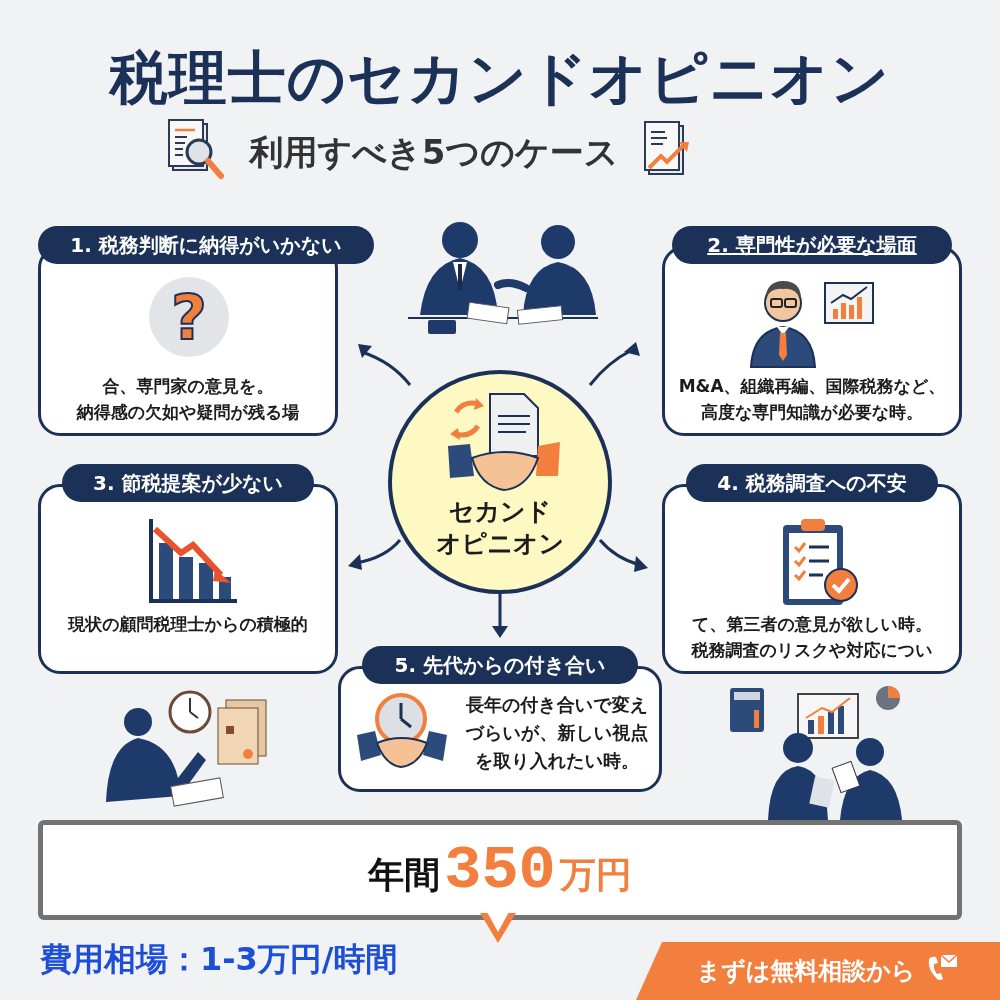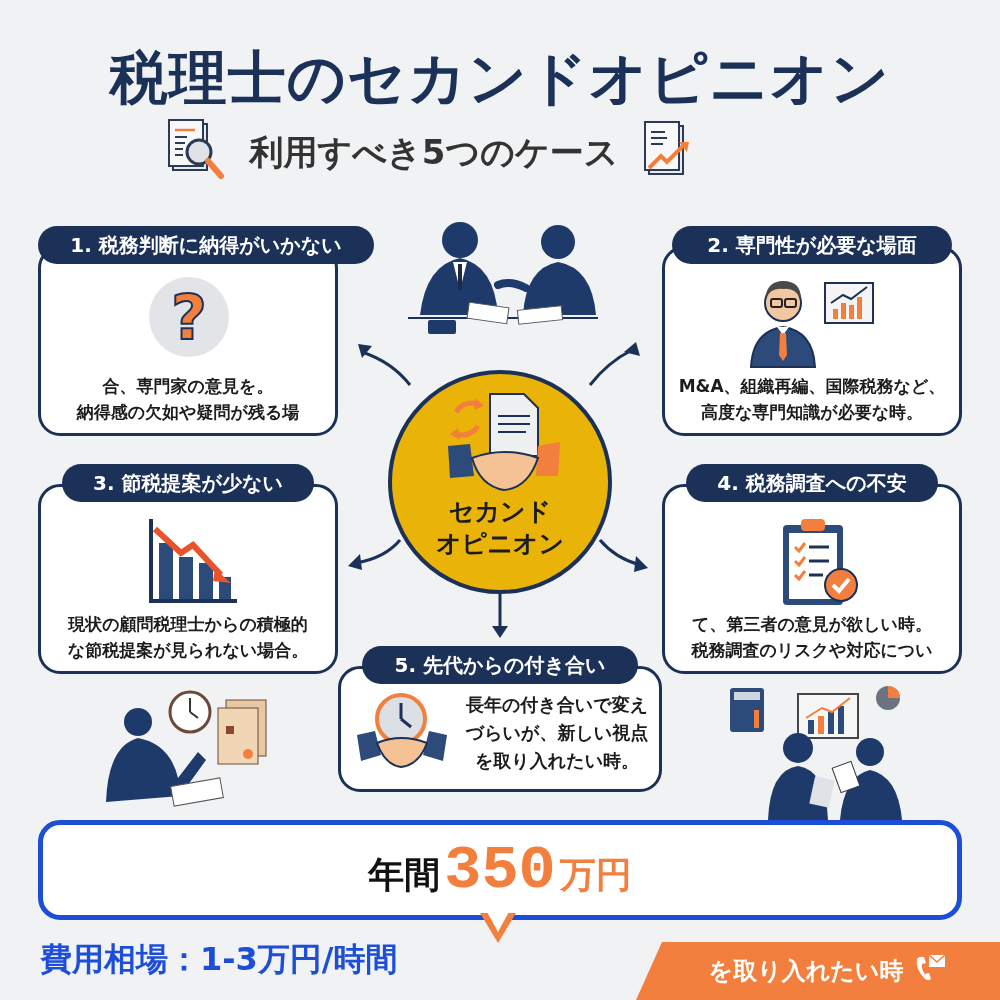--- a/index.html
+++ b/index.html
@@ -38,31 +38,31 @@
     padding: 0 14px;
   }
   .card-desc {
     position: absolute; text-align: center; font-size: 17px; font-weight: bold;
     line-height: 26px; color: #1c1c1c;
   }
 
   
   .hub {
     position: absolute; left: 388px; top: 370px; width: 224px; height: 224px;
-    border: 4px solid #1b3157; border-radius: 50%; background: #eab308;
+    border: 4px solid #1b3157; border-radius: 50%; background: #fef9c3;
   }
   .hub-label {
     position: absolute; left: 0; top: 122px; width: 100%; text-align: center;
     font-size: 25px; font-weight: bold; line-height: 32px; color: #1c1c1c;
   }
 
   
   .banner {
     position: absolute; left: 38px; top: 820px; width: 924px; height: 100px;
-    border: 5px solid #1d4ed8; border-radius: 22px; background: #fff;
+    border: 5px solid #737373; border-radius: 6px; background: #fff;
     display: flex; align-items: center; justify-content: center;
   }
   .banner-text {
     font-size: 36px; font-weight: bold; color: #111; white-space: nowrap;
     display: flex; align-items: baseline;
   }
   .banner-num { font-size: 62px; color: #f27f3d; margin: 0 4px; font-family: Liberation Mono, monospace; }
   .banner-unit { color: #f27f3d; }
   .banner-tail {
     position: absolute; left: 480px; top: 913px; width: 0; height: 0;
@@ -165,37 +165,36 @@
       <rect x="100" y="32" width="5" height="14" fill="#f27f3d"></rect>
       <rect x="108" y="24" width="5" height="22" fill="#f27f3d"></rect>
       <polyline points="82,30 94,22 102,26 118,14" fill="none" stroke="#1b3157" stroke-width="2"></polyline>
     </svg>
   </div>
   <div class="card-desc" style="left:0;top:124px;width:100%;">
     <div>M&amp;A、組織再編、国際税務など、</div>
     <div>高度な専門知識が必要な時。</div>
   </div>
 </div>
-<div class="card-header" style="left:672px;top:226px;width:280px;">2. 専門性が必要な場面</div>
+<div class="card-header" style="left:672px;top:226px;width:280px;text-decoration:underline;">2. 専門性が必要な場面</div>
 
 <div class="card" style="left:38px;top:484px;width:300px;height:190px;">
   <div class="abs" style="left:104px;top:30px;">
     <svg width="96" height="88" viewBox="0 0 96 88">
       <polyline points="6,2 6,84 92,84" fill="none" stroke="#1b3157" stroke-width="4"></polyline>
       <rect x="14" y="26" width="14" height="56" fill="#2c4a7a"></rect>
       <rect x="34" y="40" width="14" height="42" fill="#2c4a7a"></rect>
       <rect x="54" y="46" width="14" height="36" fill="#2c4a7a"></rect>
       <rect x="74" y="60" width="12" height="22" fill="#2c4a7a"></rect>
       <polyline points="10,12 36,36 48,28 76,58" fill="none" stroke="#e8532b" stroke-width="6"></polyline>
       <polygon points="70,52 86,66 68,64" fill="#e8532b"></polygon>
     </svg>
   </div>
   <div class="card-desc" style="left:0;top:124px;width:100%;">
     <div>現状の顧問税理士からの積極的</div>
-    <div>な節税提案が見られない場合。</div>
   </div>
 </div>
 <div class="card-header" style="left:62px;top:464px;width:252px;">3. 節税提案が少ない</div>
 
 <div class="card" style="left:662px;top:484px;width:300px;height:190px;">
   <div class="abs" style="left:114px;top:28px;">
     <svg width="86" height="94" viewBox="0 0 86 94">
       <rect x="4" y="10" width="60" height="80" rx="4" fill="#2c4a7a"></rect>
       <rect x="10" y="18" width="48" height="66" fill="#fff"></rect>
       <rect x="22" y="4" width="24" height="12" rx="4" fill="#f27f3d"></rect>
@@ -317,21 +316,21 @@
     <span class="banner-num">350</span>
     <span class="banner-unit">万円</span>
   </div>
 </div>
 <div class="banner-tail"></div>
 <div class="banner-tail-inner"></div>
 
 <div class="fee">費用相場：1-3万円/時間</div>
 
 <div class="cta">
-  <span>を取り入れたい時</span>
+  <span>まずは無料相談から</span>
   <span>
     <svg width="34" height="30" viewBox="0 0 34 30">
       <path d="M4 6 Q2 16 12 26 Q16 28 18 26 L16 20 L12 21 Q8 16 9 11 L13 10 L11 4 Q6 3 4 6Z" fill="#fff"></path>
       <rect x="16" y="2" width="16" height="12" fill="#fff"></rect>
       <polyline points="16,2 24,9 32,2" fill="none" stroke="#f27f3d" stroke-width="1.5"></polyline>
     </svg>
   </span>
 </div>
 
 </body></html>

